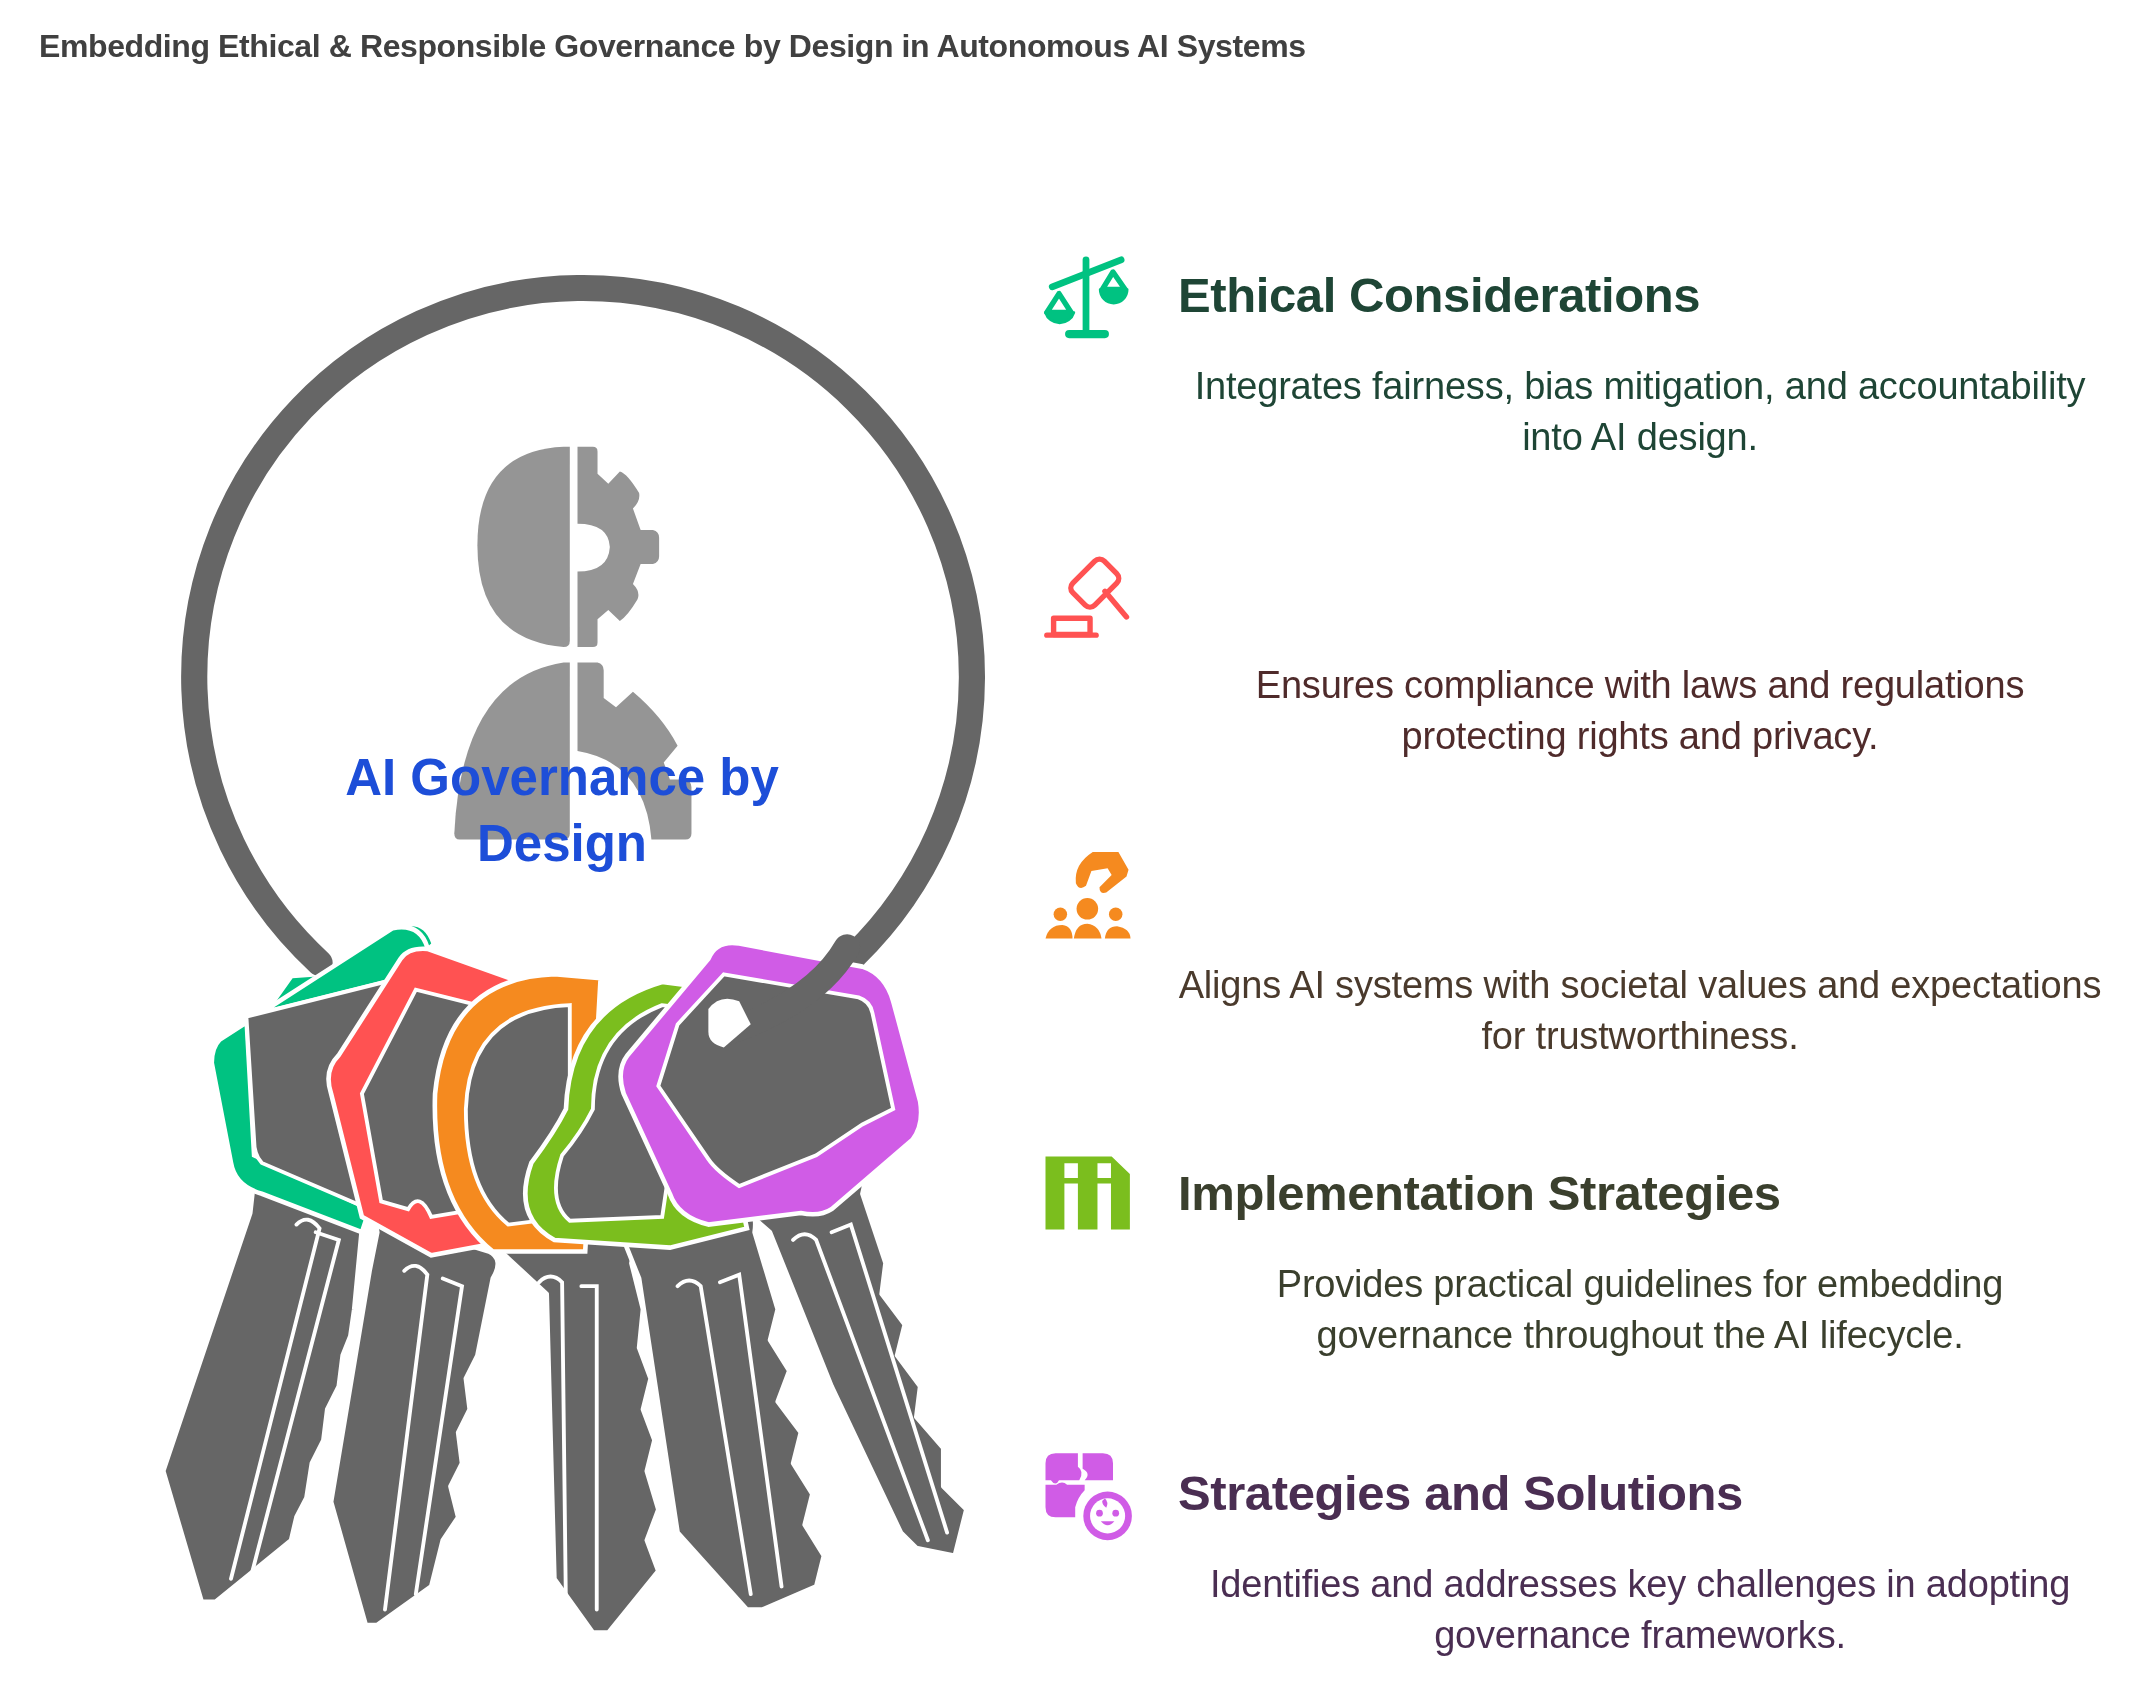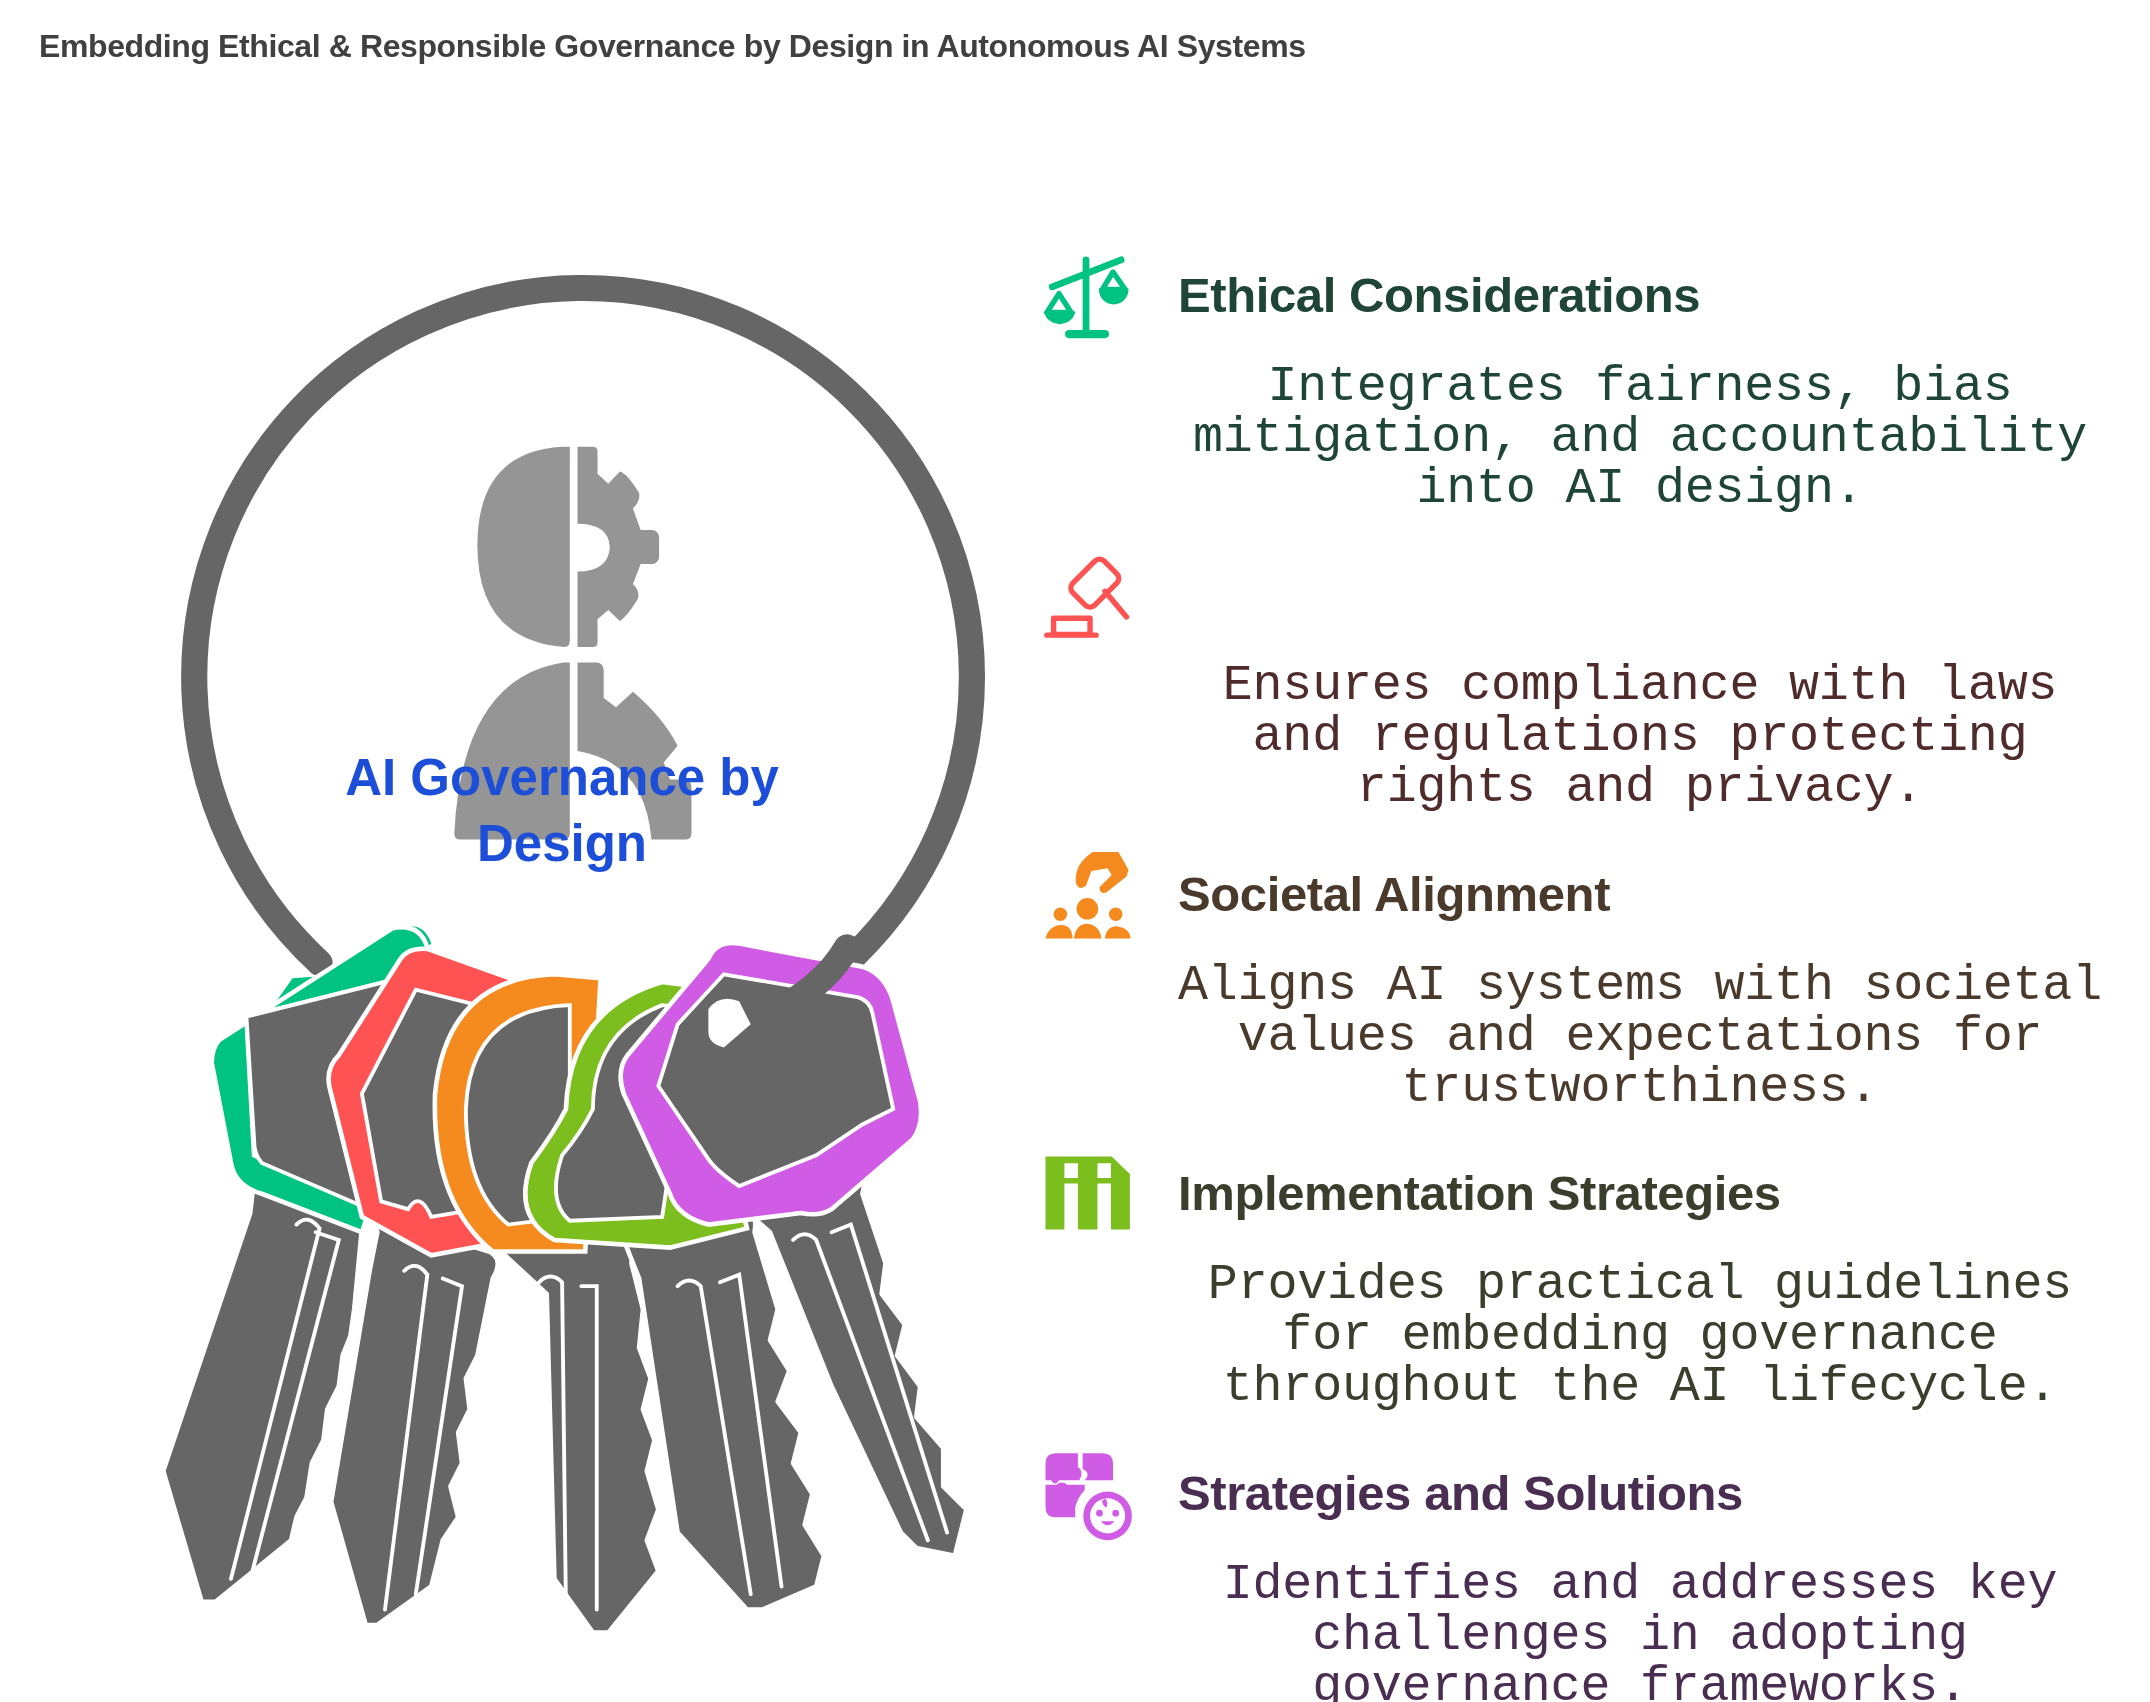--- a/index.html
+++ b/index.html
@@ -7,22 +7,22 @@
          font-family: "Liberation Sans", "DejaVu Sans", sans-serif; }
   .title { position: absolute; left: 39px; top: 28px; font-size: 32px; font-weight: 700;
            color: #404040; white-space: nowrap; letter-spacing: -0.4px; }
   .diagram { position: absolute; left: 0; top: 0; width: 1001px; height: 1703px; }
   .center-label { position: absolute; left: 254px; width: 616px; top: 745px; text-align: center;
                   font-size: 51px; font-weight: 700; color: #1d4ed8; line-height: 66px; }
   .item { position: absolute; left: 1032px; width: 1093px; height: 293px; text-align: center; }
   .item .icon { position: absolute; left: 0; top: 0; width: 108px; height: 108px; }
   .item .heading { position: absolute; left: 146px; top: 21.6px; font-size: 49px; font-weight: 700;
                    white-space: nowrap; letter-spacing: -0.4px; }
-  .item .desc { position: absolute; left: 146px; top: 116px; width: 924px; font-size: 50px;
-                line-height: 51px; letter-spacing: -0.2px; font-family: Liberation Mono, monospace; }
+  .item .desc { position: absolute; left: 146px; top: 116px; width: 924px; font-size: 38px;
+                line-height: 51px; letter-spacing: -0.2px; }
 </style>
 </head>
 <body>
 
 <div class="title">Embedding Ethical &amp; Responsible Governance by Design in Autonomous AI Systems</div>
 
 <svg class="diagram" viewBox="0 0 1300 2211" xmlns="http://www.w3.org/2000/svg">
 
   <path d="M 415 1250 A 505 505 0 1 1 1110 1240 Q 1060 1310 940 1345" fill="none" stroke="#666666" stroke-width="34" stroke-linecap="round"></path>
 
@@ -121,21 +121,20 @@
     <g fill="#F58A1F">
       <path d="M 90 12 L 128 12 L 143 38 L 140 48 L 110 72 Q 100 75 100 64 L 118 46 L 112 36 L 88 40 L 80 62 Q 70 70 65 58 Q 62 30 90 12 Z"></path>
       <circle cx="82" cy="96" r="16"></circle>
       <circle cx="42" cy="104" r="10"></circle>
       <circle cx="124" cy="104" r="10"></circle>
       <path d="M 20 140 Q 25 120 45 120 Q 60 122 60 140 Z"></path>
       <path d="M 62 140 Q 65 118 82 118 Q 100 120 103 140 Z"></path>
       <path d="M 108 140 Q 110 122 126 122 Q 145 125 146 140 Z"></path>
     </g>
   </svg>
-  <div class="heading" style="color:#4A3A2C;">Societal Alignment</div>
   <div class="desc" style="color:#4A3A2C;">Aligns AI systems with societal values and expectations for trustworthiness.</div>
 </div>
 
 <div class="item" style="top:1143px;">
   <svg class="icon" viewBox="0 0 160 160">
     <path fill="#7BBE1E" fill-rule="evenodd" d="M 20 20 L 118 20 L 145 46 L 145 128 L 117 128 L 117 60 L 97 60 L 97 128 L 68 128 L 68 60 L 48 60 L 48 128 L 20 128 Z
          M 48 30 L 68 30 L 68 52 L 48 52 Z M 97 30 L 117 30 L 117 52 L 97 52 Z"></path>
   </svg>
   <div class="heading" style="color:#3A3F2D;">Implementation Strategies</div>
   <div class="desc" style="color:#3A3F2D;">Provides practical guidelines for embedding governance throughout the AI lifecycle.</div>

